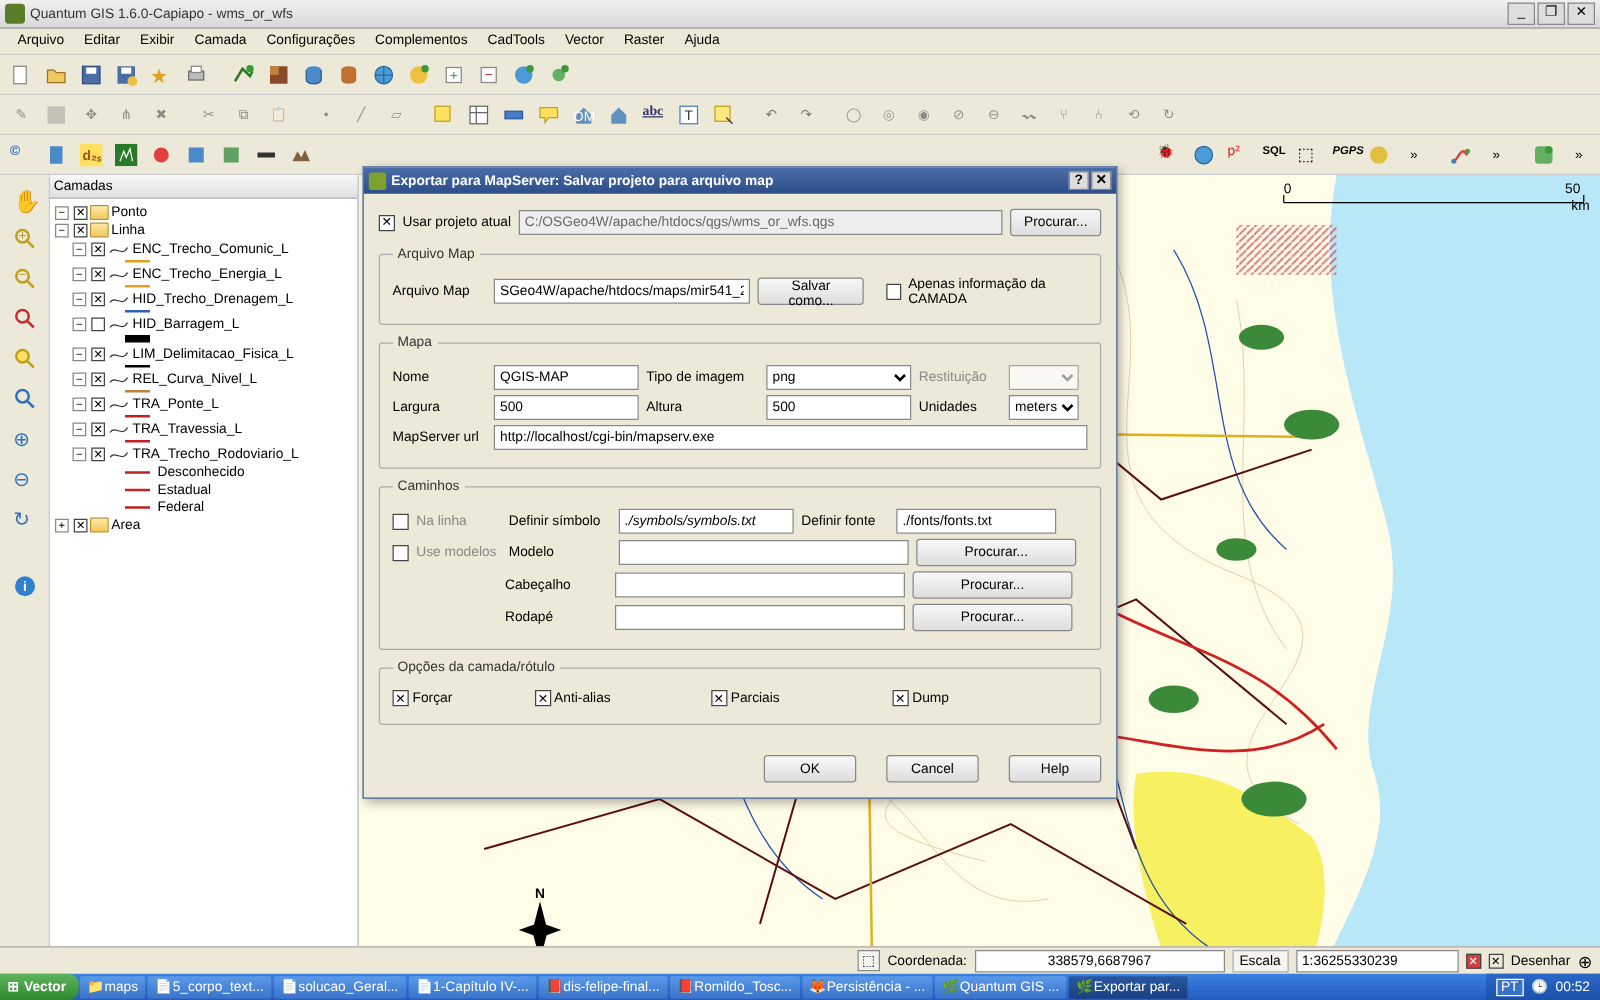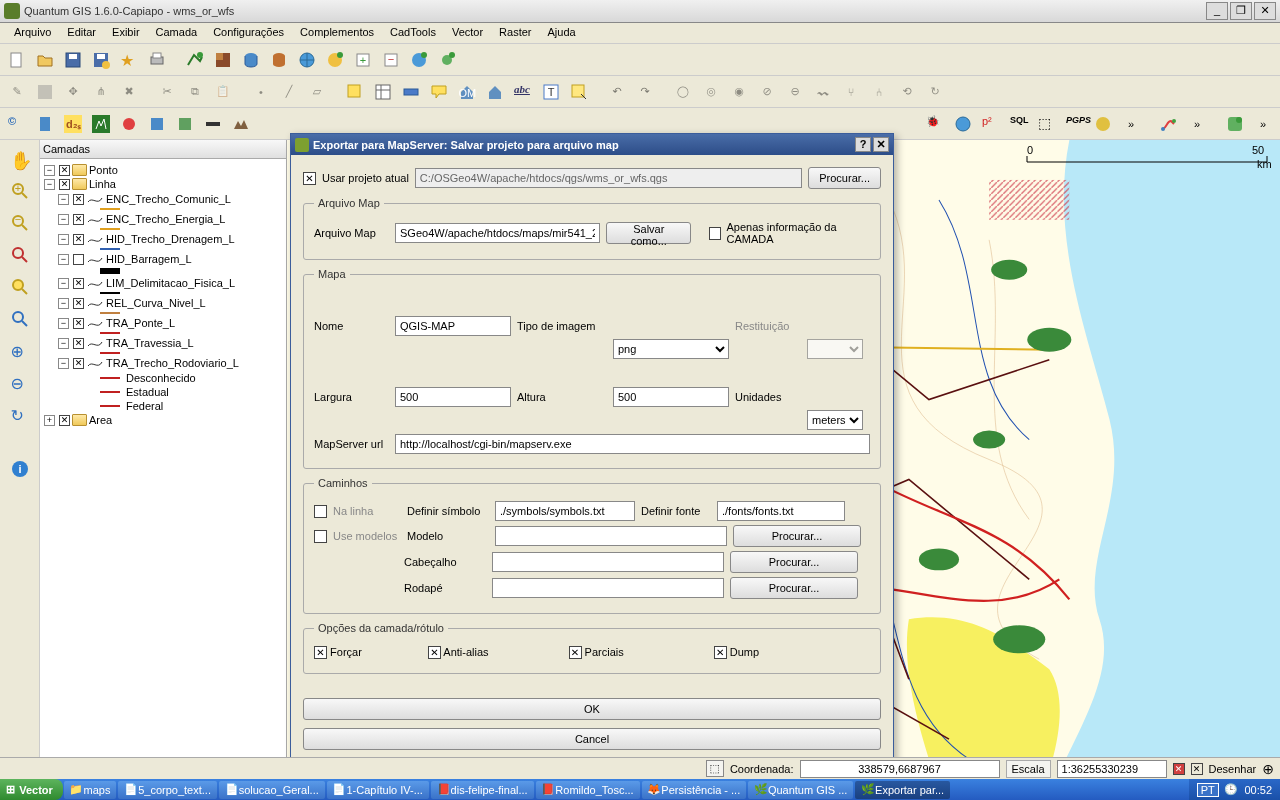--- a/index.html
+++ b/index.html
@@ -49,24 +49,24 @@
 .dlg-title .logo { width:14px; height:14px; background:#7da030; border-radius:2px; margin-right:4px;}
 .dlg-title .t { flex:1; }
 .dlg-title .x { width:16px; height:15px; background:#ddd; border:1px solid #888; color:#000; text-align:center; line-height:13px; cursor:pointer; margin-left:2px; font-family:Arial;}
 .dlg-body { padding: 8px 12px; }
 .row { display:flex; align-items:center; gap:6px; margin:4px 0; }
 .row label { min-width: 75px; }
 fieldset { border:1px solid #aaa; border-radius:3px; padding:8px 10px 10px; margin:8px 0; }
 legend { padding: 0 4px; color:#333; }
 input[type=text] { height:20px; border:1px solid #888; padding:0 4px; background:#fff; font-size:11px;}
 input[disabled] { background:#eee; color:#666;}
-select { height:20px; border:1px solid #888; background:#fff; font-size:11px;margin-top:47px;}
+select { height:20px; border:1px solid #888; background:#fff; font-size:11px;}
 .btn { height:22px; padding:0 10px; background:linear-gradient(#f8f8f8,#ddd); border:1px solid #888; border-radius:3px; cursor:pointer; }
 .chk2 { width:13px; height:13px; border:1px solid #444; display:inline-flex; align-items:center; justify-content:center; cursor:pointer; font-size:10px; background:#fff;}
-.dlg-buttons { display:flex; gap:8px; justify-content:flex-end; padding: 8px 12px 12px; flex-direction: column;}
+.dlg-buttons { display:flex; gap:24px; justify-content:flex-end; padding: 8px 12px 12px;}
 .dlg-buttons .btn { min-width:74px; }
 
 
 .statusbar { position:absolute; bottom:21px; left:0; right:0; height:22px; background:#ece9d8; border-top:1px solid #aaa; display:flex; align-items:center; padding:0 6px; gap:6px; justify-content:flex-end;}
 .statusbar input { height:18px; }
 .status-chk { width:12px;height:12px;border:1px solid #444; display:inline-flex;align-items:center;justify-content:center;font-size:9px;cursor:pointer;}
 
 
 .taskbar { position:absolute; bottom:0; left:0; right:0; height:21px; background:linear-gradient(#3a81e0,#245bc0); display:flex; align-items:center; color:#fff; font-size:10px;}
 .start { background:linear-gradient(#5db45d,#2f8a2f); height:100%; padding:0 10px 0 6px; display:flex; align-items:center; font-weight:bold; border-radius:0 8px 8px 0;}
@@ -245,21 +245,21 @@
         <path d="M3 9l6-6 6 6v7H3z" fill="#6090c0"></path>
         <text x="9" y="14" text-anchor="middle" font-size="5" fill="#fff">HOME</text>
       </svg>
     </div>
   <div class="tool">
       <svg viewBox="0 0 18 18">
         <path d="M3 9l6-6 6 6v7H3z" fill="#6090c0"></path>
       </svg>
     </div>
   <div class="tool">
-      <span style="font-family:serif;font-style:italic;font-weight:bold;color:#336;text-decoration:underline">abc</span>
+      <span style="font-family:serif;font-weight:bold;color:#336;text-decoration:underline">abc</span>
     </div>
   <div class="tool">
       <svg viewBox="0 0 18 18">
         <rect x="2" y="2" width="14" height="14" fill="#fff" stroke="#4a7ac8"></rect>
         <text x="9" y="13" text-anchor="middle" font-size="11" fill="#333">T</text>
       </svg>
     </div>
   <div class="tool">
       <svg viewBox="0 0 18 18">
         <rect x="2" y="2" width="12" height="12" fill="#ffe880" stroke="#c0a020"></rect>
@@ -692,21 +692,21 @@
         <input type="text" style="flex: 1 1 0%;" value="http://localhost/cgi-bin/mapserv.exe">
       </div>
     </fieldset>
 
     <fieldset>
       <legend>Caminhos</legend>
       <div class="row">
         <span class="chk2"></span>
         <span style="color:#888;min-width:68px">Na linha</span>
         <label style="min-width:82px">Definir símbolo</label>
-        <input type="text" style="width: 140px;" value="./symbols/symbols.txt">
+        <input type="text" style="width: 140px; font-style: italic;" value="./symbols/symbols.txt">
         <label style="min-width:70px">Definir fonte</label>
         <input type="text" style="width: 128px;" value="./fonts/fonts.txt">
       </div>
       <div class="row">
         <span class="chk2"></span>
         <span style="color:#888;min-width:68px">Use modelos</span>
         <label style="min-width:82px">Modelo</label>
         <input type="text" style="width: 232px;">
         <button class="btn" style="width:128px">Procurar...</button>
       </div>
@@ -739,21 +739,21 @@
     <button class="btn">Cancel</button>
     <button class="btn">Help</button>
   </div>
 </div>
 
 <div class="statusbar">
   <span style="border:1px solid #888;padding:1px 3px;background:#f4f4f0">⬚</span>
   <span>Coordenada:</span>
   <input type="text" style="width: 200px; text-align: center;" value="338579,6687967">
   <span style="border:1px solid #aaa;padding:2px 5px;background:#f4f4f0">Escala</span>
-  <input type="text" style="width: 110px;" value="1:36255330239">
+  <input type="text" style="width: 130px;" value="1:36255330239">
   <span class="status-chk" style="background:#d04040;color:#fff">✕</span>
   <span class="status-chk">✕</span>
   <span>Desenhar</span>
   <span style="font-size:14px">⊕</span>
 </div>
 
 <div class="taskbar">
   <div class="start">
       <span style="margin-right:4px">⊞</span>
       <span>Vector</span>

